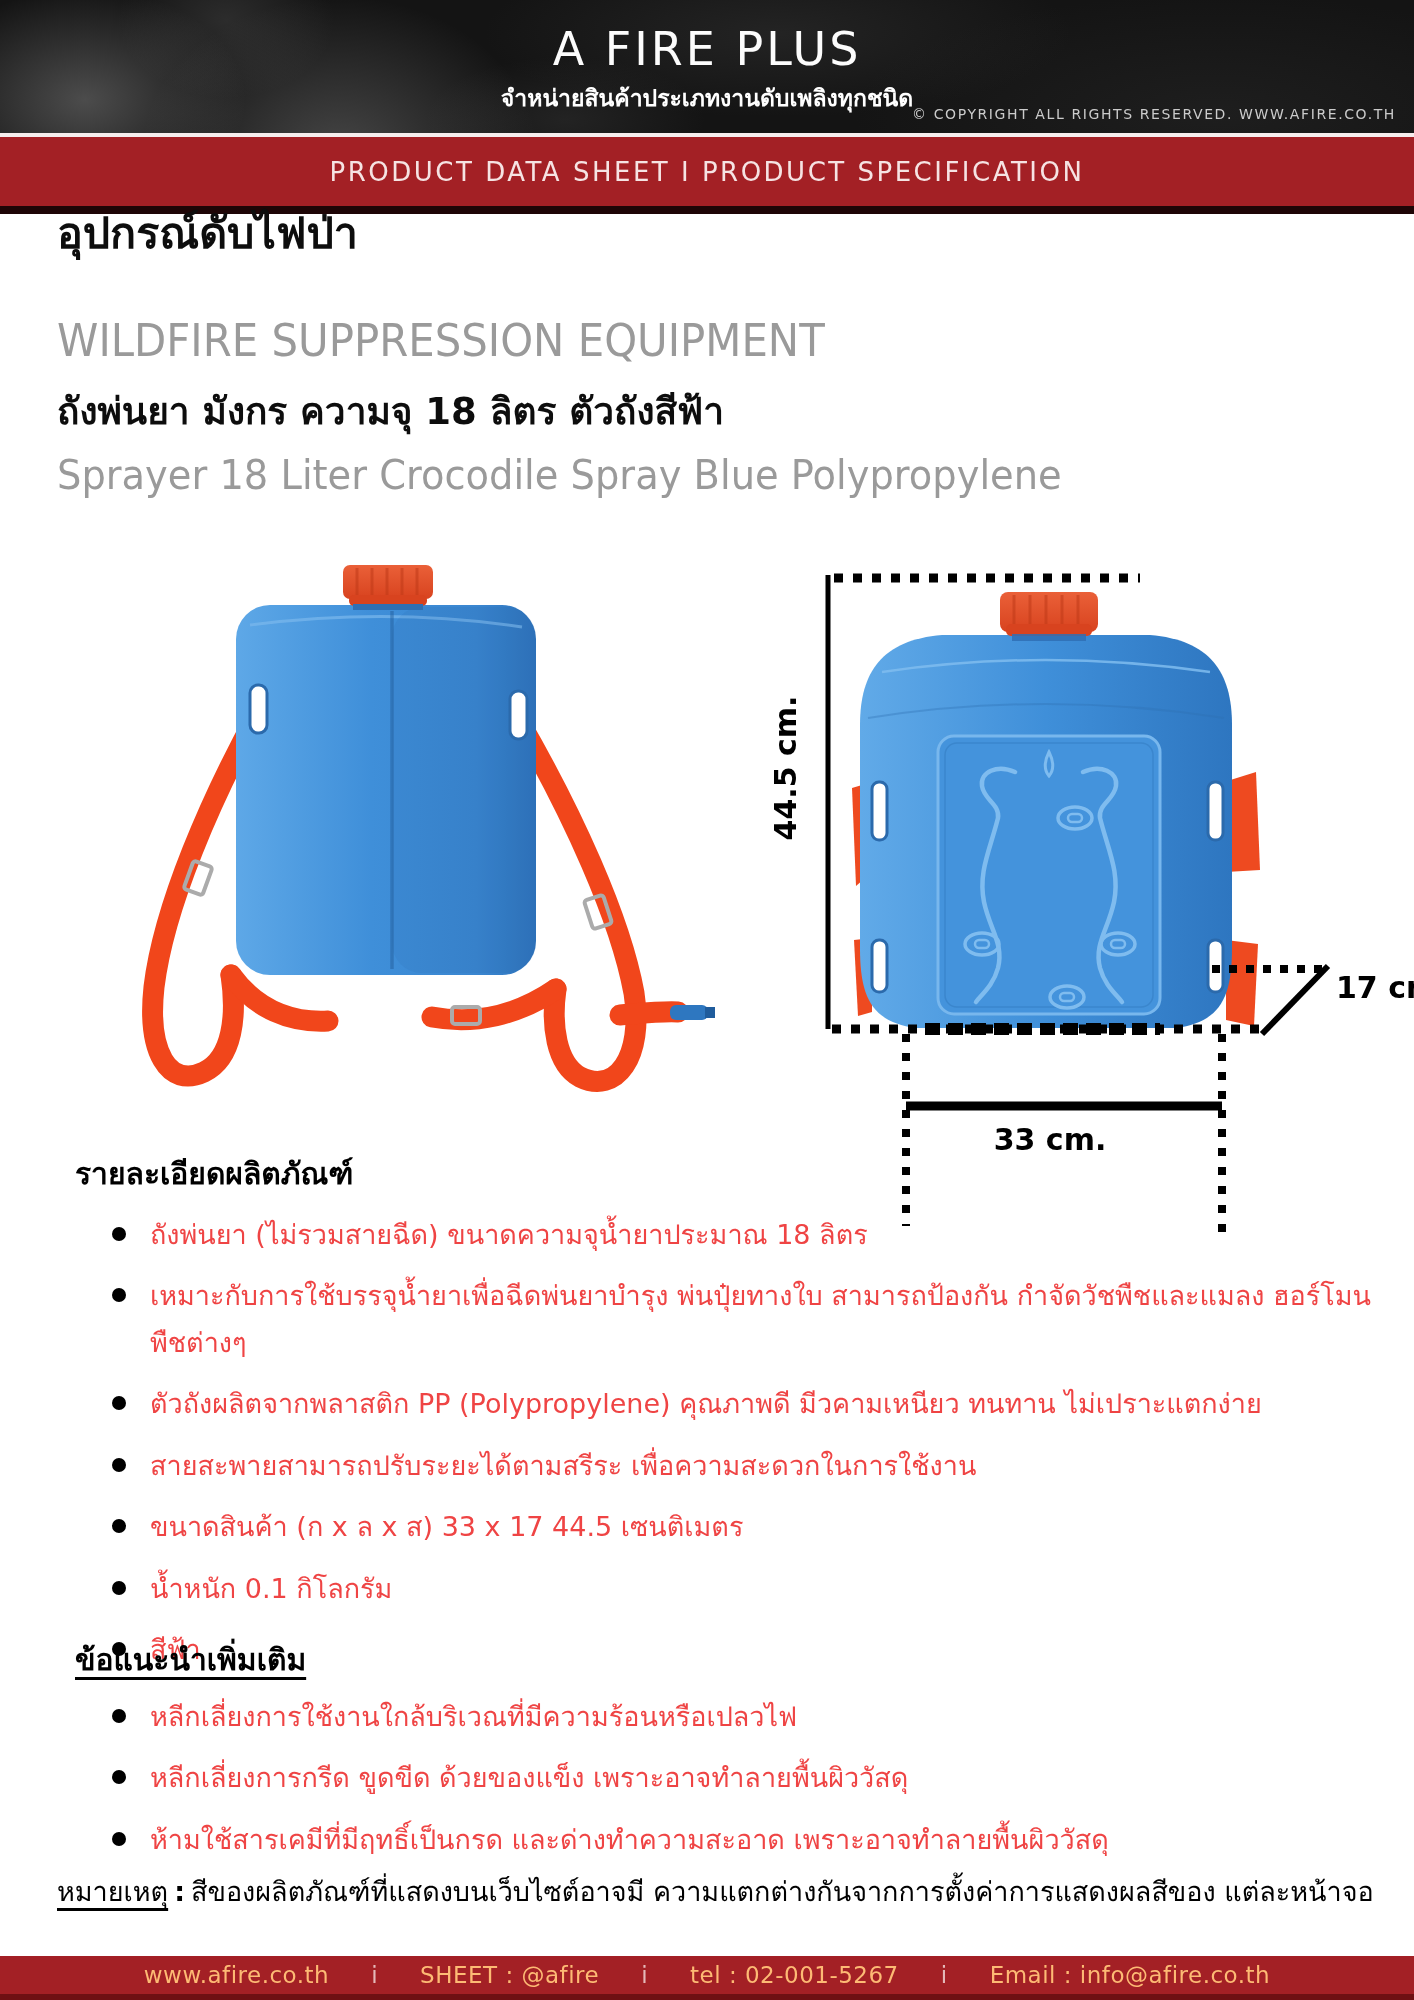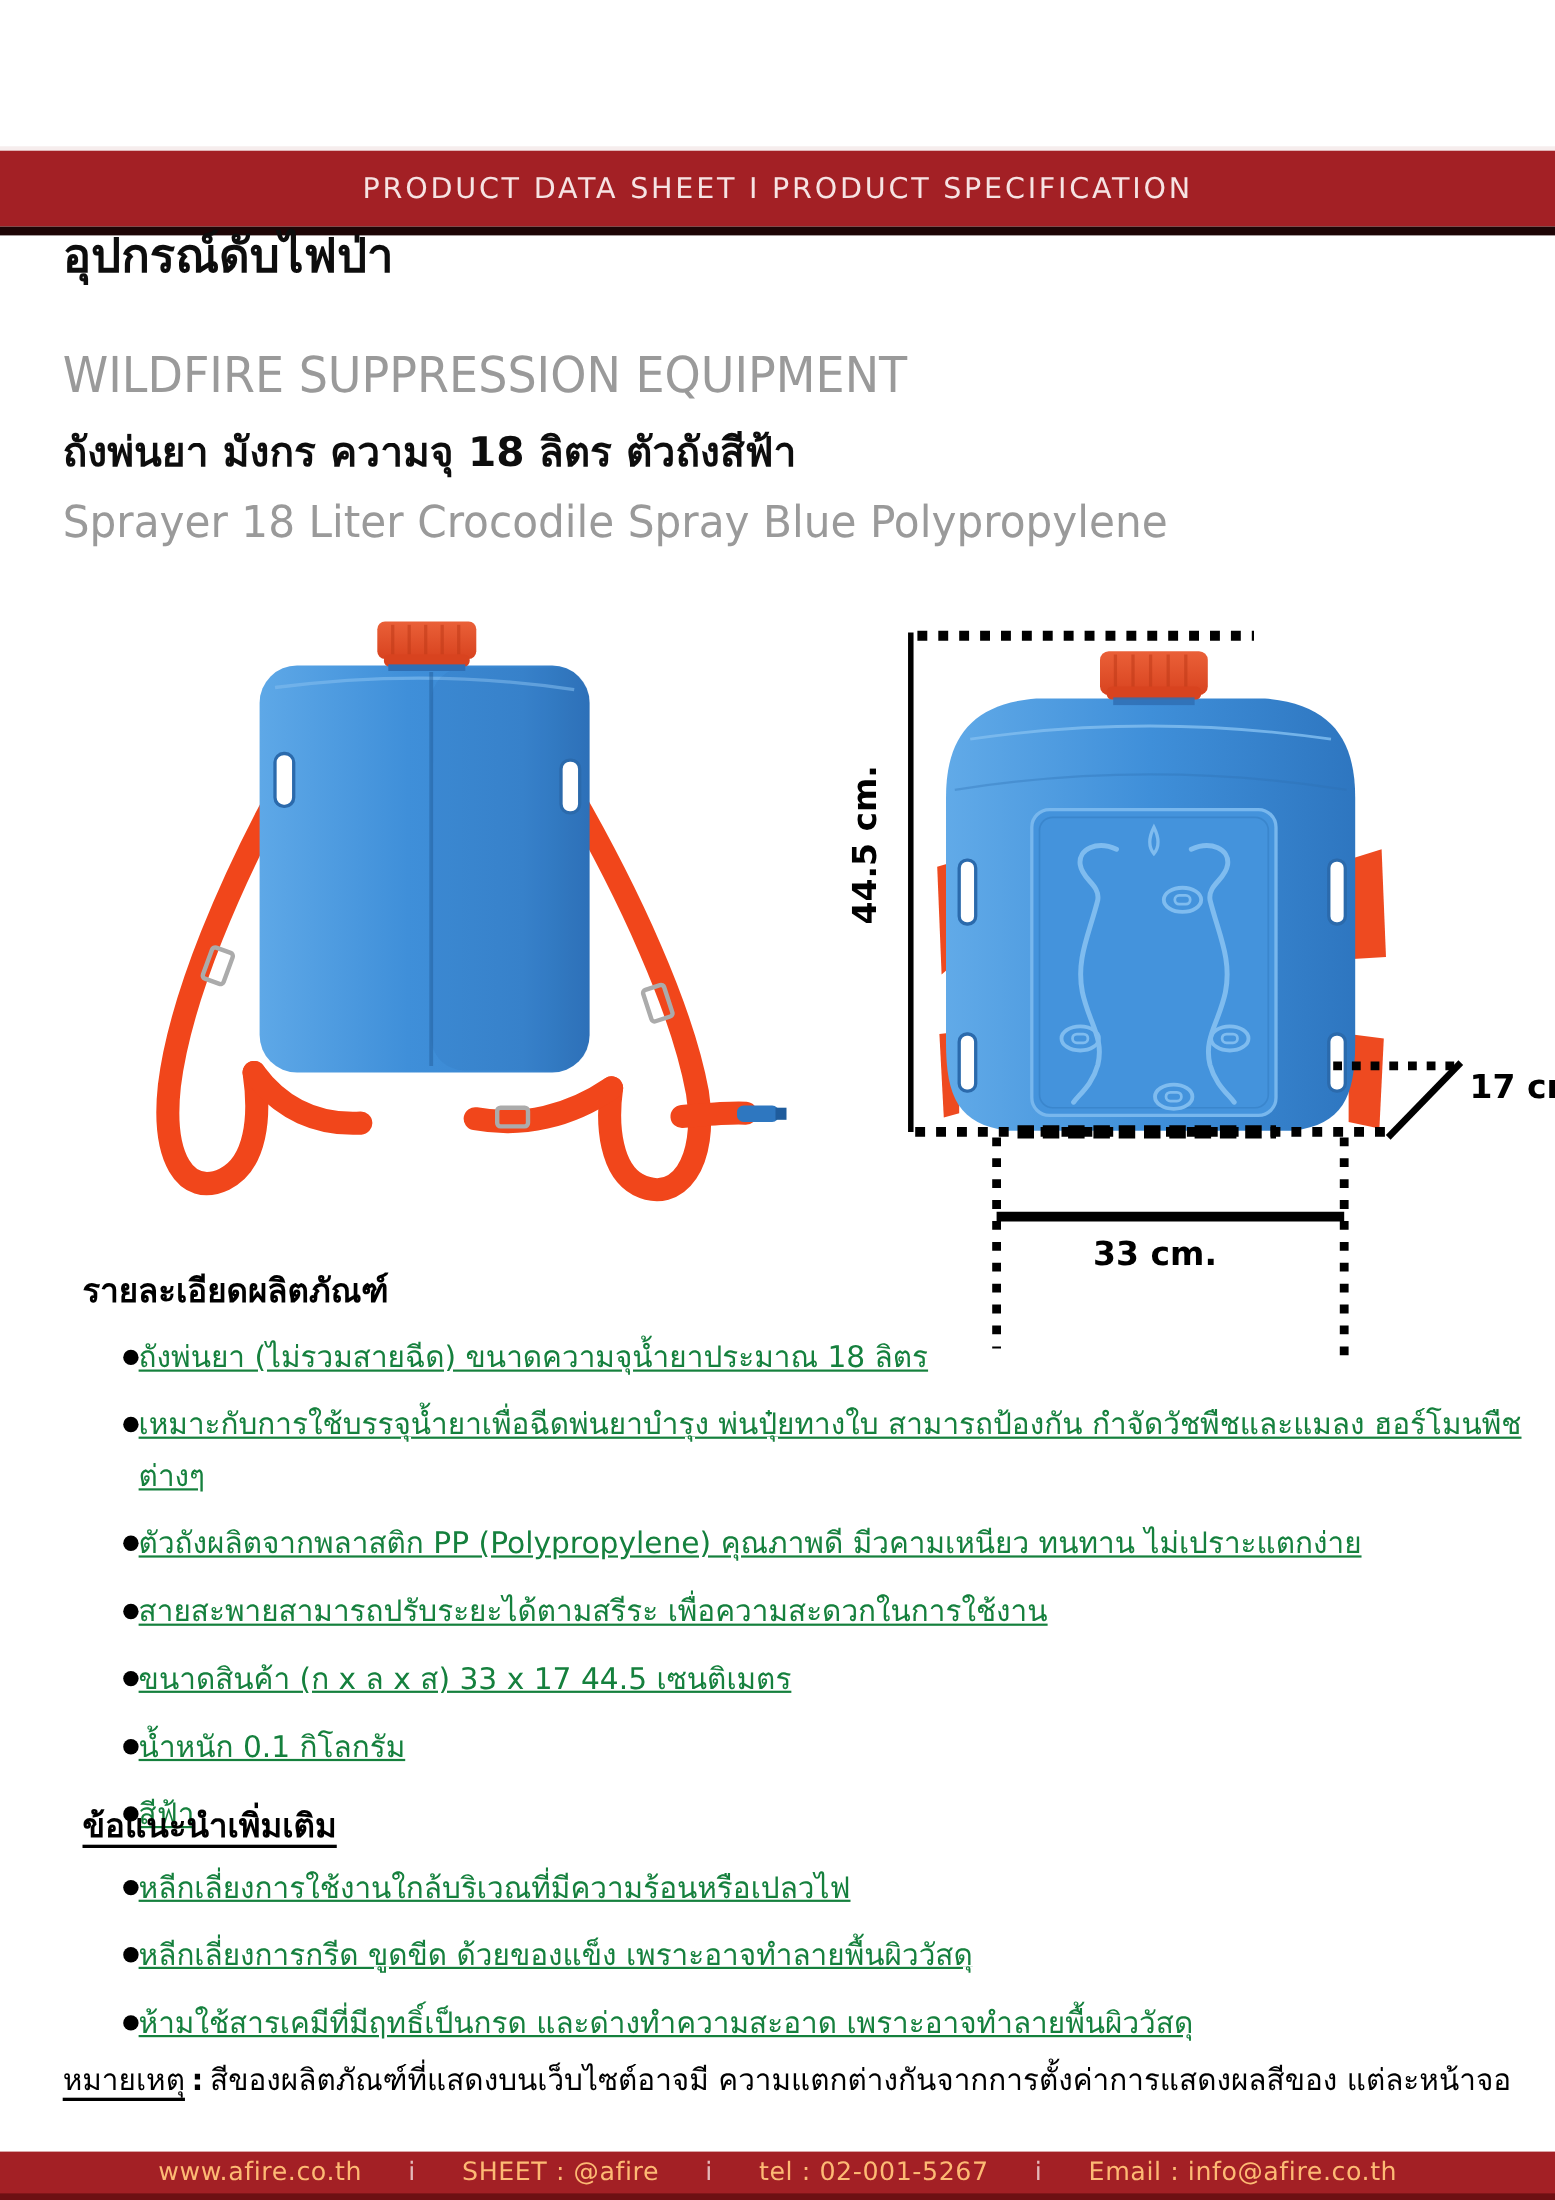--- a/index.html
+++ b/index.html
@@ -40,39 +40,44 @@
   .fig-right{position:absolute;left:620px;top:520px;width:794px;height:720px;}
   svg text{font-family:"DejaVu Sans","Liberation Sans",sans-serif;}
 
   
   .sec-heading{position:absolute;left:75px;font-size:30px;font-weight:700;color:#000;}
   .details-heading{top:1150px;}
   .reco-heading{top:1636px;text-decoration:underline;text-decoration-thickness:3px;text-underline-offset:7px;}
   .blist{position:absolute;left:112px;width:1280px;margin:0;padding:0;list-style:none;}
   .details-list{top:1212px;}
   .reco-list{top:1694px;}
-  .blist li{display:flex;margin-bottom:15px;font-size:27px;line-height:1.72;color:#15803d;text-decoration:underline;}
+  .blist li{display:flex;gap:24px;margin-bottom:15px;font-size:27px;line-height:1.72;color:#ef4444;}
   .dot{flex:none;width:14px;height:14px;border-radius:50%;background:#000;margin-top:15px;}
 
   .note{position:absolute;left:57px;top:1868px;width:1330px;font-size:27px;line-height:1.8;color:#000;}
   .note-label{font-weight:400;text-decoration:underline;text-decoration-thickness:3px;text-underline-offset:7px;}
   .note-sep{padding:0 6px;font-weight:700;}
 
   
   .footer{position:absolute;left:0;top:1956px;width:1414px;height:44px;background:#a32025;
           border-bottom:6px solid #6e1013;box-sizing:border-box;
           display:flex;align-items:center;justify-content:center;gap:42px;}
   .footer span{color:#fdba74;font-size:23px;letter-spacing:.5px;}
   .footer .fsep{color:#e4b9b9;}
 </style>
 </head>
 <body>
 
 <div class="page">
 
+  <div class="header">
+    <div class="brand">A FIRE PLUS</div>
+    <div class="header-sub">จำหน่ายสินค้าประเภทงานดับเพลิงทุกชนิด</div>
+    <div class="copyright">© COPYRIGHT ALL RIGHTS RESERVED. WWW.AFIRE.CO.TH</div>
+  </div>
   <div class="sep-white"></div>
   <div class="banner">
     <span class="banner-text">PRODUCT DATA SHEET I PRODUCT SPECIFICATION</span>
   </div>
   <div class="banner-border"></div>
 
   <div class="cat-th">อุปกรณ์ดับไฟป่า</div>
   <div class="cat-en">WILDFIRE SUPPRESSION EQUIPMENT</div>
   <div class="prod-th">ถังพ่นยา มังกร ความจุ 18 ลิตร ตัวถังสีฟ้า</div>
   <div class="prod-en">Sprayer 18 Liter Crocodile Spray Blue Polypropylene</div>

